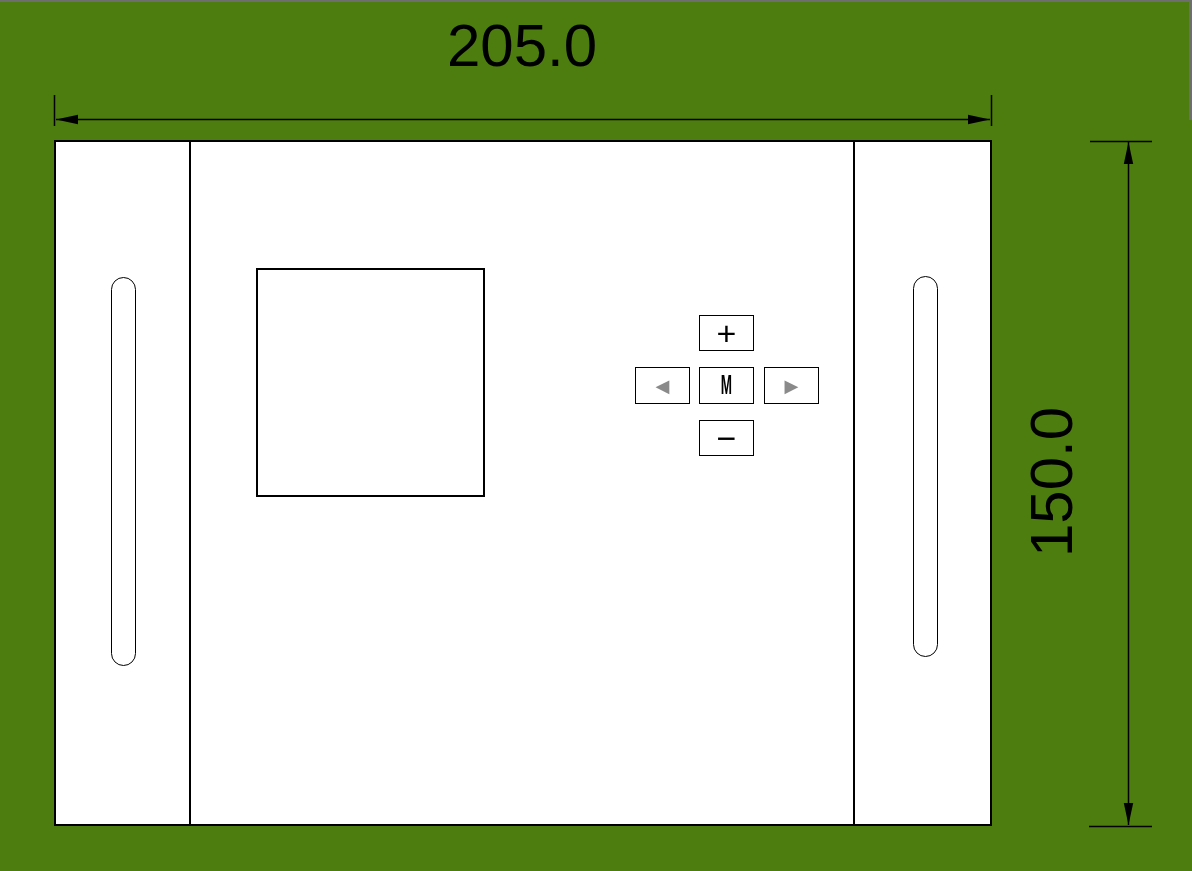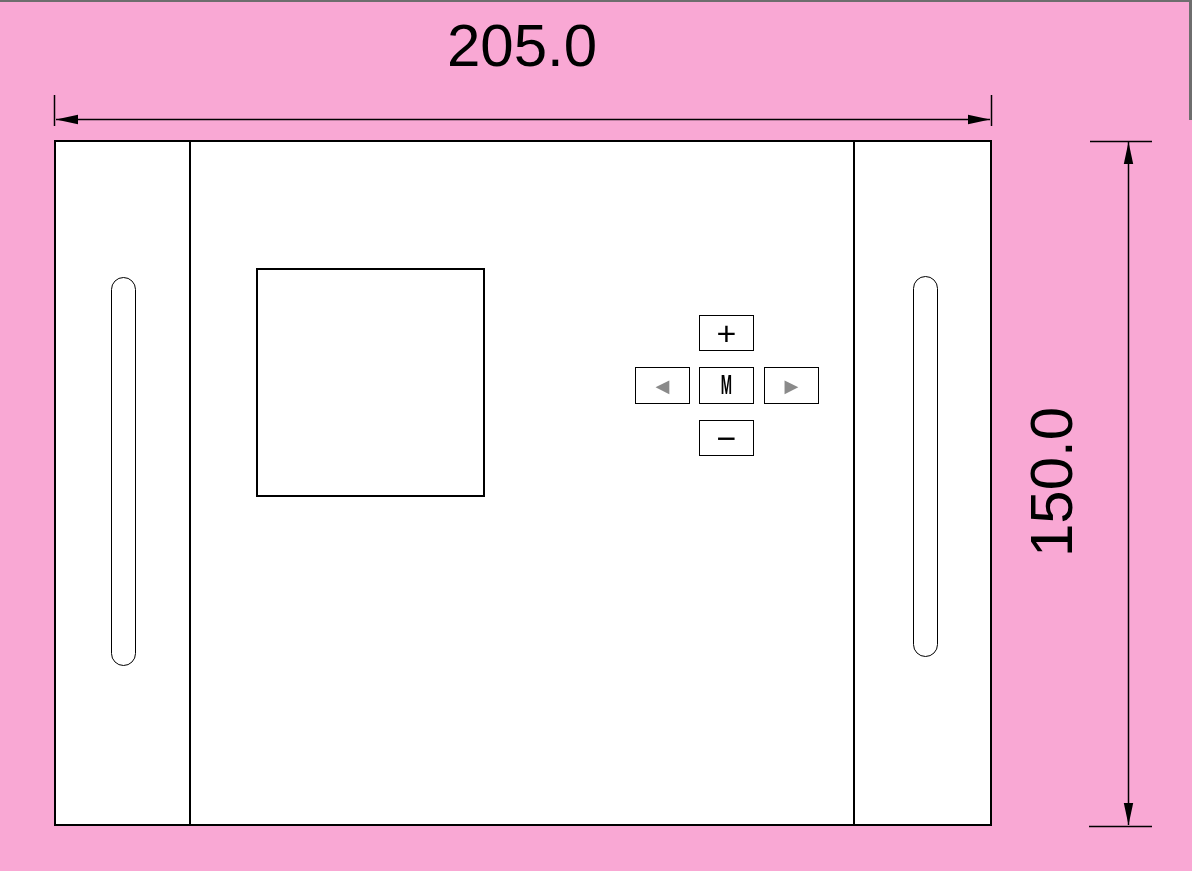--- a/index.html
+++ b/index.html
@@ -1,20 +1,20 @@
 <!DOCTYPE html>
 <html><head>
 <meta charset="utf-8">
 <style>
   html, body { margin: 0; padding: 0; background: #ffffff; }
   #canvas {
     position: relative;
     width: 1192px;
     height: 871px;
-    background: #f9a8d4;
+    background: #4d7c0f;
     overflow: hidden;
     font-family: "Liberation Sans", "DejaVu Sans", sans-serif;
     color: #000;
   }
   .abs { position: absolute; box-sizing: border-box; }
 
   
   .frame-top   { left: 0; top: 0; width: 1192px; height: 2px; background: #6e6e6e; }
   .frame-right { left: 1189px; top: 0; width: 3px; height: 120px; background: #6e6e6e; }
 

